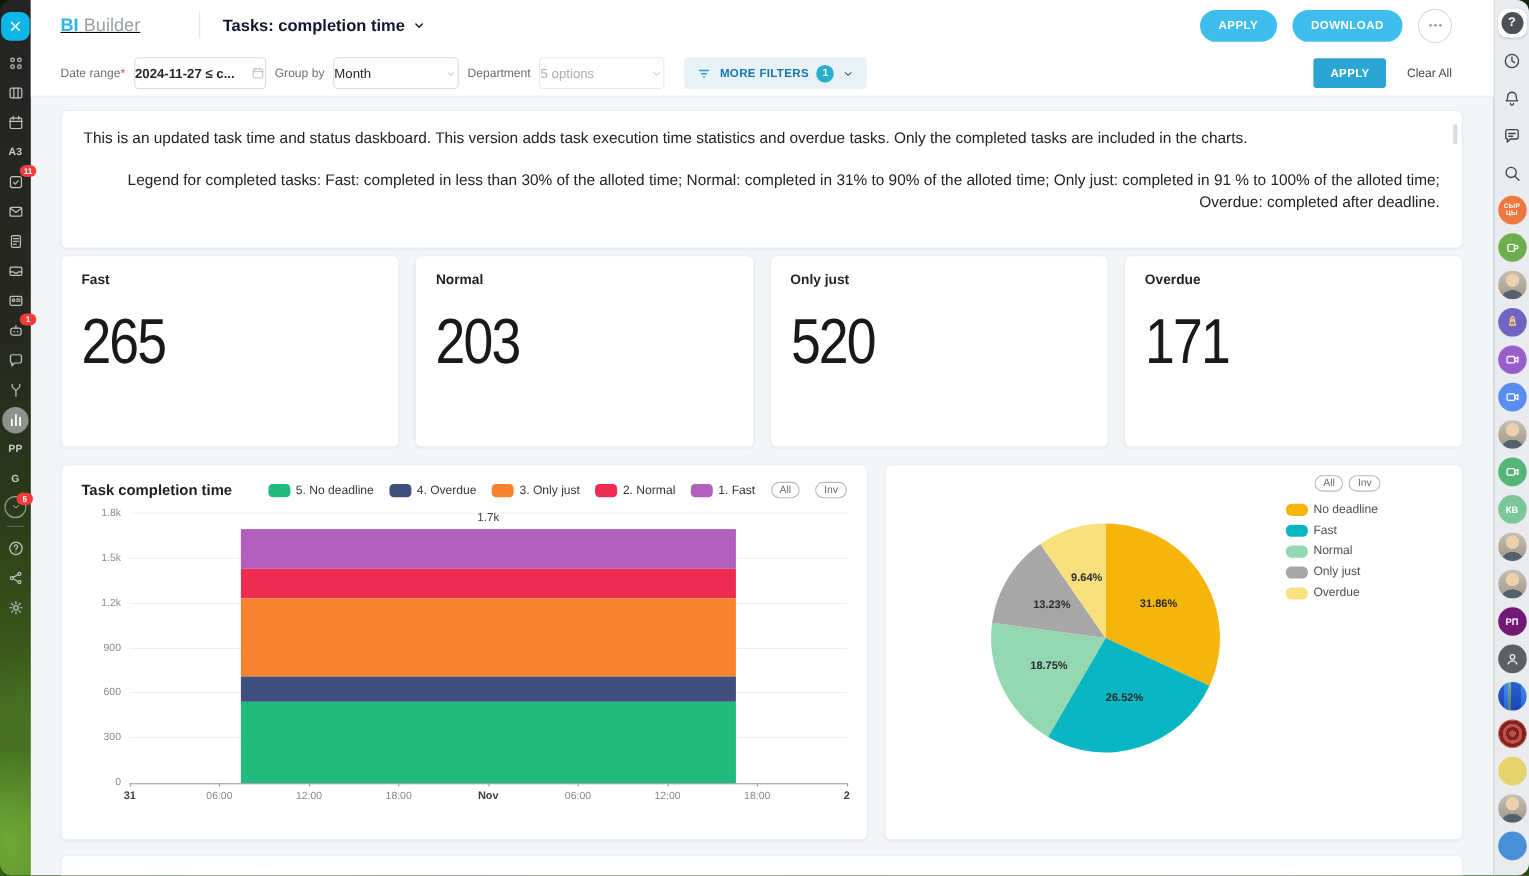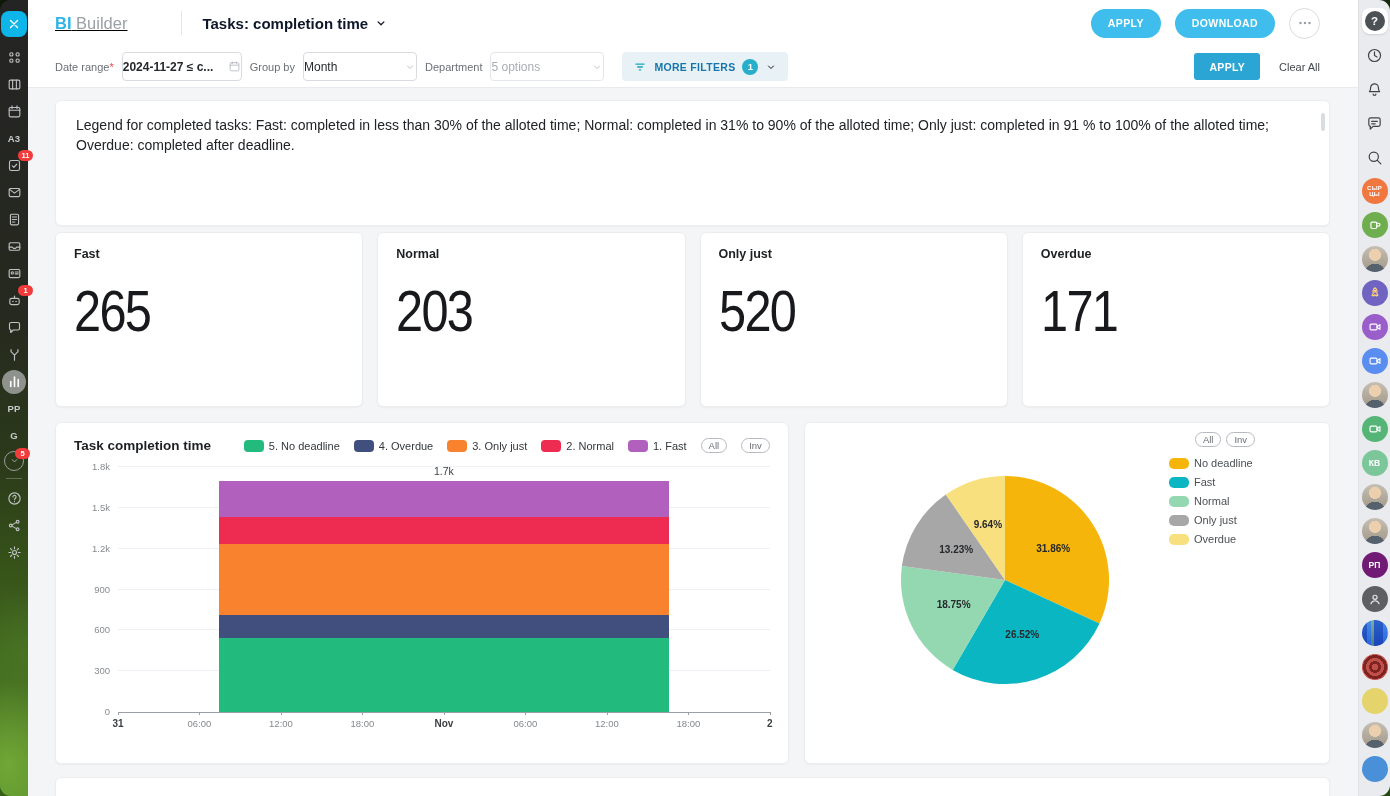--- a/index.html
+++ b/index.html
@@ -319,20 +319,21 @@
             </svg>
           </span>
       </button>
       <div class="fspacer"></div>
       <button class="apply-btn">APPLY</button>
       <span class="clear-all">Clear All</span>
     </div>
 
     <div class="content">
       <section class="card desc">
+        <p>This is an updated task time and status daskboard. This version adds task execution time statistics and overdue tasks. Only the completed tasks are included in the charts.</p>
         <p>Legend for completed tasks: Fast: completed in less than 30% of the alloted time; Normal: completed in 31% to 90% of the alloted time; Only just: completed in 91 % to 100% of the alloted time; Overdue: completed after deadline.</p>
         <div class="scroll-thumb"></div>
       </section>
 
       <div class="kpi-row" id="kpi-row">
           <section class="card kpi">
             <div class="kpi-label">Fast</div>
     <div class="kpi-num">265</div>
           </section>
           <section class="card kpi">

